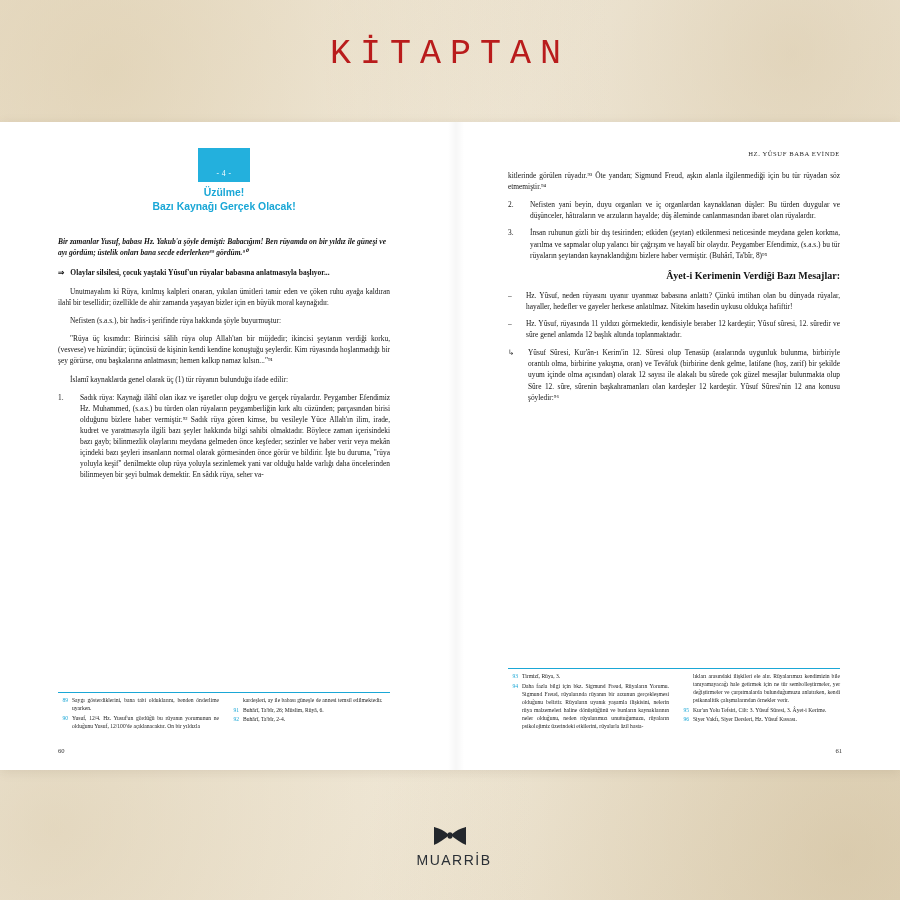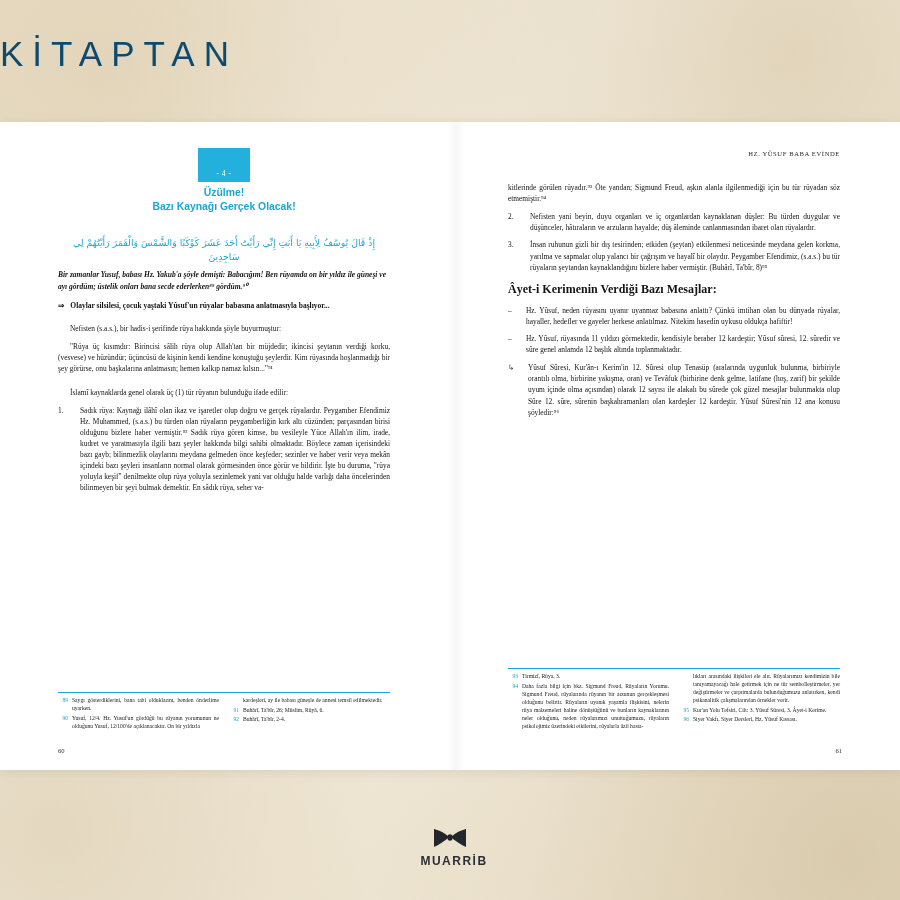--- a/index.html
+++ b/index.html
@@ -21,24 +21,25 @@
       radial-gradient(ellipse at 88% 6%, rgba(206,186,148,0.5) 0%, rgba(206,186,148,0) 42%),
       radial-gradient(ellipse at 6% 92%, rgba(210,192,156,0.5) 0%, rgba(210,192,156,0) 40%),
       radial-gradient(ellipse at 94% 95%, rgba(200,180,142,0.5) 0%, rgba(200,180,142,0) 40%),
       linear-gradient(135deg, #efe6d4 0%, #f7f2e7 35%, #f3ecdd 65%, #eae0ca 100%);
     z-index: 0;
   }
 
   .header-title {
     position: absolute;
     top: 34px; left: 0; right: 0;
-    font-family: Liberation Sans, sans-serif;
+    text-align: center;
+    font-family: Liberation Mono, monospace;
     font-size: 35px;
     letter-spacing: 9px;
-    color: #0c4a6e;
+    color: #b91c1c;
     z-index: 3;
   }
 
   
   .spread {
     position: absolute;
     left: 0; right: 0;
     top: 122px;
     height: 648px;
     background: #ffffff;
@@ -127,21 +128,21 @@
   }
   .bullet-head {
     display: flex;
     gap: 6px;
     font-weight: bold;
     font-size: 7.5px;
     line-height: 1.5;
     margin-bottom: 8px;
   }
   .bullet-head .glyph { flex: 0 0 auto; }
-  p.body { margin: 12px 0 7px 0; text-indent: 12px; }
+  p.body { margin: 0 0 7px 0; text-indent: 12px; }
   p.body.noind { text-indent: 0; }
   .quote { margin: 0 0 7px 0; text-indent: 12px; }
 
   ol.numlist, ul.dashlist {
     margin: 0 0 7px 0;
     padding: 0;
     list-style: none;
   }
   ol.numlist > li, ul.dashlist > li {
     display: flex;
@@ -149,23 +150,23 @@
     margin-bottom: 6px;
   }
   ol.numlist > li .marker, ul.dashlist > li .marker {
     flex: 0 0 14px;
     text-align: left;
   }
   ul.dashlist > li .marker { flex: 0 0 10px; }
   .li-text { flex: 1 1 auto; text-align: justify; font-family: Liberation Serif, serif; }
 
   .sub-head {
-    text-align: left;
+    text-align: right;
     font-weight: bold;
-    font-size: 12px;
+    font-size: 10px;
     margin: 7px 0 7px 0;
     font-family: "Liberation Serif", serif;
   }
 
   .arrow-item {
     display: flex;
     gap: 8px;
     margin-bottom: 6px;
   }
   .arrow-item .marker { flex: 0 0 12px; color: #333; }
@@ -208,24 +209,24 @@
     z-index: 3;
   }
   .logo-mark {
     width: 34px; height: 22px;
     margin: 0 auto 5px auto;
     position: relative;
   }
   .logo-mark svg { display: block; }
   .logo-text {
     font-family: "Liberation Sans", sans-serif;
-    font-size: 12px;
+    font-size: 14px;
     letter-spacing: 1.5px;
     color: #2a2f35;
-    font-weight: bold;
+    font-weight: normal;
     padding-left: 8px;
   }
 </style>
 </head>
 <body>
 
 <div class="bg-texture"></div>
 
 <div class="header-title">KİTAPTAN</div>
 
@@ -236,29 +237,29 @@
 
       <div class="chapter-box">
         <div class="chapter-num">- 4 -</div>
       </div>
 
       <div class="chapter-title">
         <div>Üzülme!</div>
         <div>Bazı Kaynağı Gerçek Olacak!</div>
       </div>
 
-      <div class="arabic">إِذْ قَالَ يُوسُفُ لِأَبِيهِ يَا أَبَتِ إِنِّي رَأَيْتُ أَحَدَ عَشَرَ كَوْكَبًا وَالشَّمْسَ وَالْقَمَرَ رَأَيْتُهُمْ لِي سَاجِدِينَ</div>
 
       <div class="hadith-tr">Bir zamanlar Yusuf, babası Hz. Yakub'a şöyle demişti: Babacığım! Ben rüyamda on bir yıldız ile güneşi ve ayı gördüm; üstelik onları bana secde ederlerken⁸⁹ gördüm.⁹⁰</div>
 
       <div class="bullet-head">
         <span class="glyph">⇒</span>
         <span>Olaylar silsilesi, çocuk yaştaki Yûsuf'un rüyalar babasına anlatmasıyla başlıyor...</span>
       </div>
 
+      <p class="body">Unutmayalım ki Rüya, kırılmış kalpleri onaran, yıkılan ümitleri tamir eden ve çöken ruhu ayağa kaldıran ilahî bir tesellidir; özellikle de ahir zamanda yaşayan bizler için en büyük moral kaynağıdır.</p>
       <p class="body">Nefisten (s.a.s.), bir hadis-i şerifinde rüya hakkında şöyle buyurmuştur:</p>
       <p class="quote">"Rüya üç kısımdır: Birincisi sâlih rüya olup Allah'tan bir müjdedir; ikincisi şeytanın verdiği korku, (vesvese) ve hüzündür; üçüncüsü de kişinin kendi kendine konuştuğu şeylerdir. Kim rüyasında hoşlanmadığı bir şey görürse, onu başkalarına anlatmasın; hemen kalkıp namaz kılsın..."⁹¹</p>
       <p class="body">İslamî kaynaklarda genel olarak üç (1) tür rüyanın bulunduğu ifade edilir:</p>
 
       <ol class="numlist">
         <li>
           <span class="marker">1.</span>
           <span class="li-text">Sadık rüya: Kaynağı ilâhî olan ikaz ve işaretler olup doğru ve gerçek rüyalardır. Peygamber Efendimiz Hz. Muhammed, (s.a.s.) bu türden olan rüyaların peygamberliğin kırk altı cüzünden; parçasından birisi olduğunu bizlere haber vermiştir.⁹² Sadık rüya gören kimse, bu vesileyle Yüce Allah'ın ilim, irade, kudret ve yaratmasıyla ilgili bazı şeyler hakkında bilgi sahibi olmaktadır. Böylece zaman içerisindeki bazı gayb; bilinmezlik olaylarını meydana gelmeden önce keşfeder; sezinler ve haber verir veya mekân içindeki bazı şeyleri insanların normal olarak görmesinden önce görür ve bildirir. İşte bu duruma, "rüya yoluyla keşif" denilmekte olup rüya yoluyla sezinlemek yani var olduğu halde varlığı daha öncelerinden bilinmeyen bir şeyi bulmak demektir. En sâdık rüya, seher va-</span>
         </li>
       </ol>

